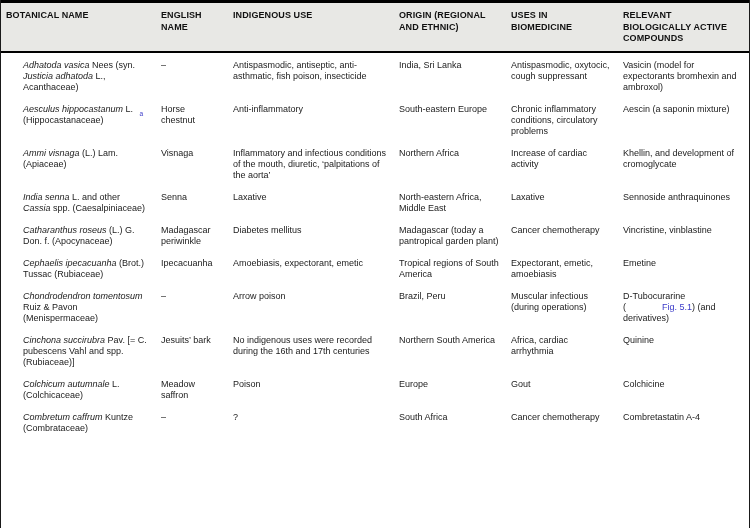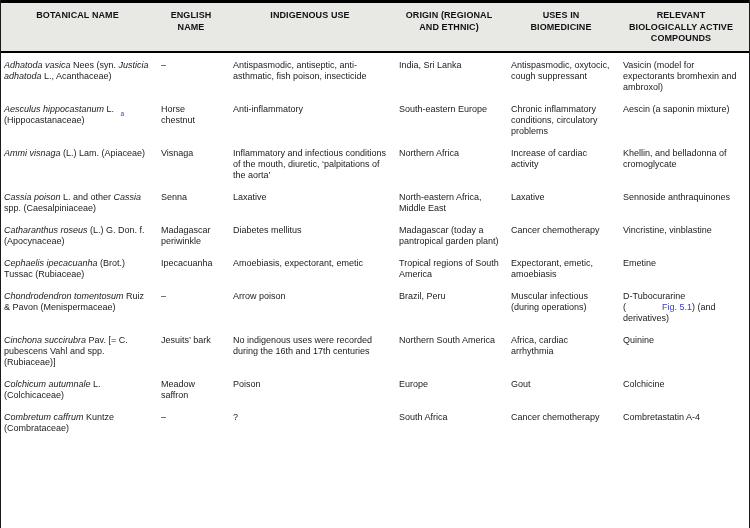--- a/index.html
+++ b/index.html
@@ -14,38 +14,38 @@
   }
   table.data-table {
     width: 100%;
     border-collapse: collapse;
     table-layout: fixed;
   }
   thead th {
     background: #e8e8e5;
     border-top: 3px solid #000;
     border-bottom: 2px solid #000;
-    text-align: center;
+    text-align: left;
     vertical-align: top;
     font-size: 9px;
     line-height: 11.5px;
     font-weight: bold;
     letter-spacing: 0.1px;
     padding: 7px 12px 6px 0;
     color: #111;
   }
   thead th:first-child { padding-left: 5px; }
   tbody td {
     vertical-align: top;
     font-size: 9px;
     line-height: 11px;
     padding: 5px 12px 6px 0;
     color: #1b1b1b;
   }
-  tbody td:first-child { padding-left: 3px; }
+  tbody td:first-child { padding-left: 22px; }
   tbody tr:first-child td { padding-top: 7px; }
   .seg-italic { font-style: italic; }
   sup.fn {
     font-size: 6.5px;
     line-height: 0;
     position: relative;
     top: -3px;
   }
   .link { color: #3a3ac8; text-decoration: none; cursor: pointer; margin-left: 36px; }
 </style>
@@ -88,24 +88,24 @@
           <td>South-eastern Europe</td>
           <td>Chronic inflammatory conditions, circulatory problems</td>
           <td>Aescin (a saponin mixture)</td>
         </tr>
         <tr>
           <td><span class="seg-italic">Ammi visnaga</span><span> (L.) Lam. (Apiaceae)</span></td>
           <td>Visnaga</td>
           <td>Inflammatory and infectious conditions of the mouth, diuretic, ‘palpitations of the aorta’</td>
           <td>Northern Africa</td>
           <td>Increase of cardiac activity</td>
-          <td>Khellin, and belladonna of cromoglycate</td>
+          <td>Khellin, and development of cromoglycate</td>
         </tr>
         <tr>
-          <td><span class="seg-italic">Cassia poison</span><span> L. and other </span><span class="seg-italic">Cassia</span><span> spp. (Caesalpiniaceae)</span></td>
+          <td><span class="seg-italic">India senna</span><span> L. and other </span><span class="seg-italic">Cassia</span><span> spp. (Caesalpiniaceae)</span></td>
           <td>Senna</td>
           <td>Laxative</td>
           <td>North-eastern Africa, Middle East</td>
           <td>Laxative</td>
           <td>Sennoside anthraquinones</td>
         </tr>
         <tr>
           <td><span class="seg-italic">Catharanthus roseus</span><span> (L.) G. Don. f. (Apocynaceae)</span></td>
           <td>Madagascar periwinkle</td>
           <td>Diabetes mellitus</td>

